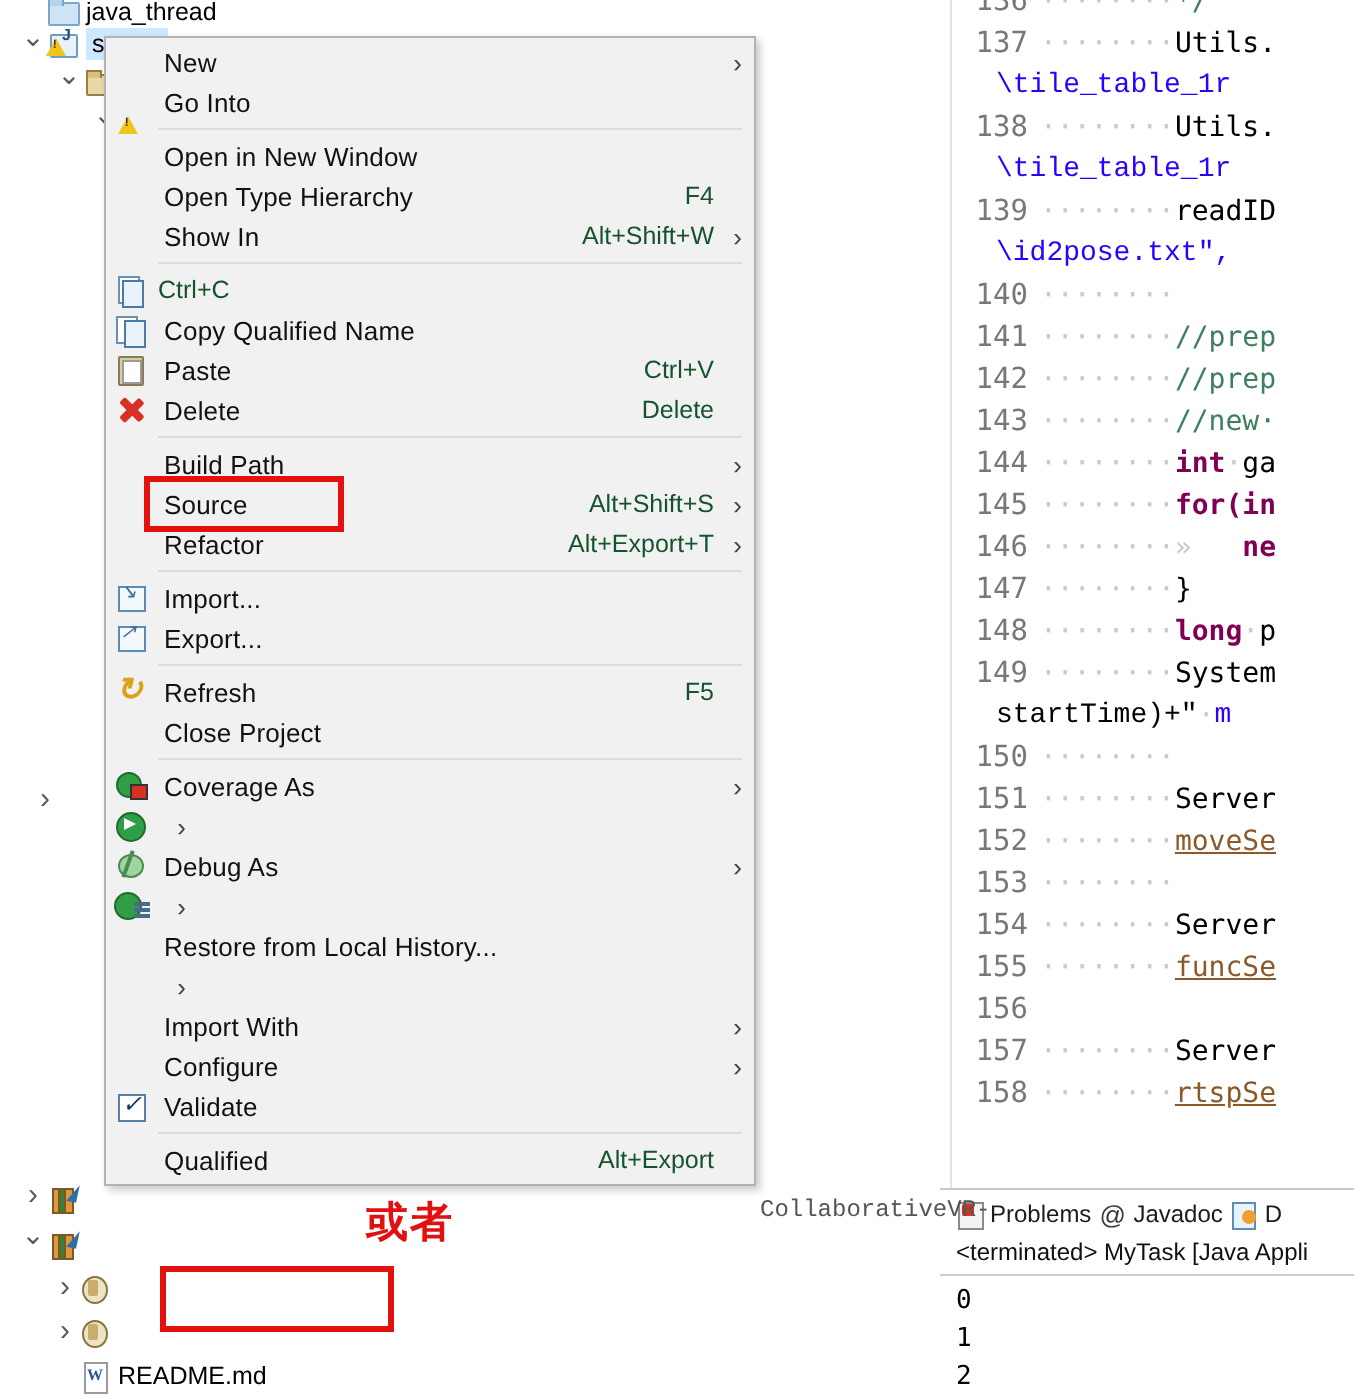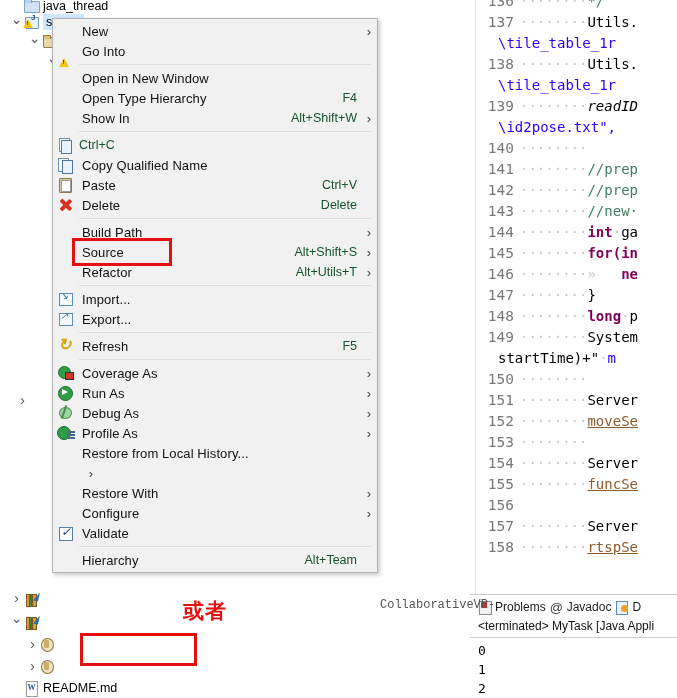--- a/index.html
+++ b/index.html
@@ -150,27 +150,27 @@
   .lineno {
     position: absolute;
     left: 8px;
     width: 36px;
     text-align: right;
     color: #787878;
     font-family: "DejaVu Sans Mono", monospace;
     font-size: 14.5px;
   }
   .codetext { position: absolute; left: 50px; }
-  .codetext.wrapped { left: 28px; }
+  .codetext.wrapped { left: 28px; font-family: Liberation Mono, monospace; }
   .ws { color: #c9c9c9; }
   .kw { color: #7f0055; font-weight: bold; }
   .str { color: #2a00ff; }
   .cmt { color: #3f7f5f; }
   .mth { color: #000000; }
-  .ital { font-style: italic; }
+  .ital { }
   .brn { color: #8b5a2b; text-decoration: underline; }
 
   
   #console-pane {
     position: absolute;
     left: 470px; top: 594px;
     width: 207px; height: 104px;
     background: #ffffff;
     border-top: 1px solid #c8c8c8;
     overflow: hidden;
@@ -371,21 +371,21 @@
       <div class="tree-row" style="left: 26px; top: 634px;">
         <span class="twisty closed"></span>
         <span class="ticon ic-jar"></span>
         <span class="tree-label"></span>
       </div>
       <div class="tree-row" style="left: 26px; top: 656px;">
         <span class="twisty closed"></span>
         <span class="ticon ic-jar"></span>
         <span class="tree-label"></span>
       </div>
-      <div class="tree-row" style="left: 10px; top: 678px;">
+      <div class="tree-row" style="left: 26px; top: 678px;">
         <span class="twisty none"></span>
         <span class="ticon ic-doc"></span>
         <span class="tree-label">README.md</span>
       </div>
     </div>
 </div>
 
 <div id="editor-sep"></div>
 <div id="editor-pane">
   <div id="gutter-line"></div>
@@ -521,21 +521,21 @@
       </div>
       <div class="mi">
         <span class="mi-icon"></span>
         <span class="mi-label">Source</span>
         <span class="mi-accel">Alt+Shift+S</span>
         <span class="mi-arrow">›</span>
       </div>
       <div class="mi">
         <span class="mi-icon"></span>
         <span class="mi-label">Refactor</span>
-        <span class="mi-accel">Alt+Utils+T</span>
+        <span class="mi-accel">Alt+Export+T</span>
         <span class="mi-arrow">›</span>
       </div>
       <div class="mi-sep"></div>
       <div class="mi">
         <span class="mi-icon">
           <i class="g g-import"></i>
         </span>
         <span class="mi-label">Import...</span>
         <span class="mi-accel"></span>
         <span class="mi-arrow"></span>
@@ -550,89 +550,93 @@
       </div>
       <div class="mi-sep"></div>
       <div class="mi">
         <span class="mi-icon">
           <i class="g g-refresh"></i>
         </span>
         <span class="mi-label">Refresh</span>
         <span class="mi-accel">F5</span>
         <span class="mi-arrow"></span>
       </div>
+      <div class="mi">
+        <span class="mi-icon"></span>
+        <span class="mi-label">Close Project</span>
+        <span class="mi-accel"></span>
+        <span class="mi-arrow"></span>
+      </div>
       <div class="mi-sep"></div>
       <div class="mi">
         <span class="mi-icon">
           <i class="g g-coverage"></i>
         </span>
         <span class="mi-label">Coverage As</span>
         <span class="mi-accel"></span>
         <span class="mi-arrow">›</span>
       </div>
       <div class="mi">
         <span class="mi-icon">
           <i class="g g-run"></i>
         </span>
-        <span class="mi-label">Run As</span>
         <span class="mi-accel"></span>
         <span class="mi-arrow">›</span>
       </div>
       <div class="mi">
         <span class="mi-icon">
           <i class="g g-debug"></i>
         </span>
         <span class="mi-label">Debug As</span>
         <span class="mi-accel"></span>
         <span class="mi-arrow">›</span>
       </div>
       <div class="mi">
         <span class="mi-icon">
           <i class="g g-profile"></i>
         </span>
-        <span class="mi-label">Profile As</span>
         <span class="mi-accel"></span>
         <span class="mi-arrow">›</span>
       </div>
       <div class="mi">
         <span class="mi-icon"></span>
         <span class="mi-label">Restore from Local History...</span>
         <span class="mi-accel"></span>
         <span class="mi-arrow"></span>
       </div>
       <div class="mi">
         <span class="mi-icon"></span>
         <span class="mi-accel"></span>
         <span class="mi-arrow">›</span>
       </div>
       <div class="mi">
         <span class="mi-icon"></span>
-        <span class="mi-label">Restore With</span>
+        <span class="mi-label">Import With</span>
         <span class="mi-accel"></span>
         <span class="mi-arrow">›</span>
       </div>
       <div class="mi">
         <span class="mi-icon"></span>
         <span class="mi-label">Configure</span>
         <span class="mi-accel"></span>
         <span class="mi-arrow">›</span>
       </div>
       <div class="mi">
         <span class="mi-icon">
           <i class="g g-check"></i>
         </span>
         <span class="mi-label">Validate</span>
         <span class="mi-accel"></span>
         <span class="mi-arrow"></span>
       </div>
       <div class="mi-sep"></div>
       <div class="mi">
         <span class="mi-icon"></span>
-        <span class="mi-label">Hierarchy</span>
-        <span class="mi-accel">Alt+Team</span>
+        <span class="mi-label">Qualified</span>
+        <span class="mi-accel">Alt+Export</span>
         <span class="mi-arrow"></span>
       </div>
     </div>
 </div>
 
 <div id="box-buildpath" class="red-box"></div>
 <div id="box-properties" class="red-box"></div>
 <div id="annot-cn">或者</div>
 
 </body></html>

